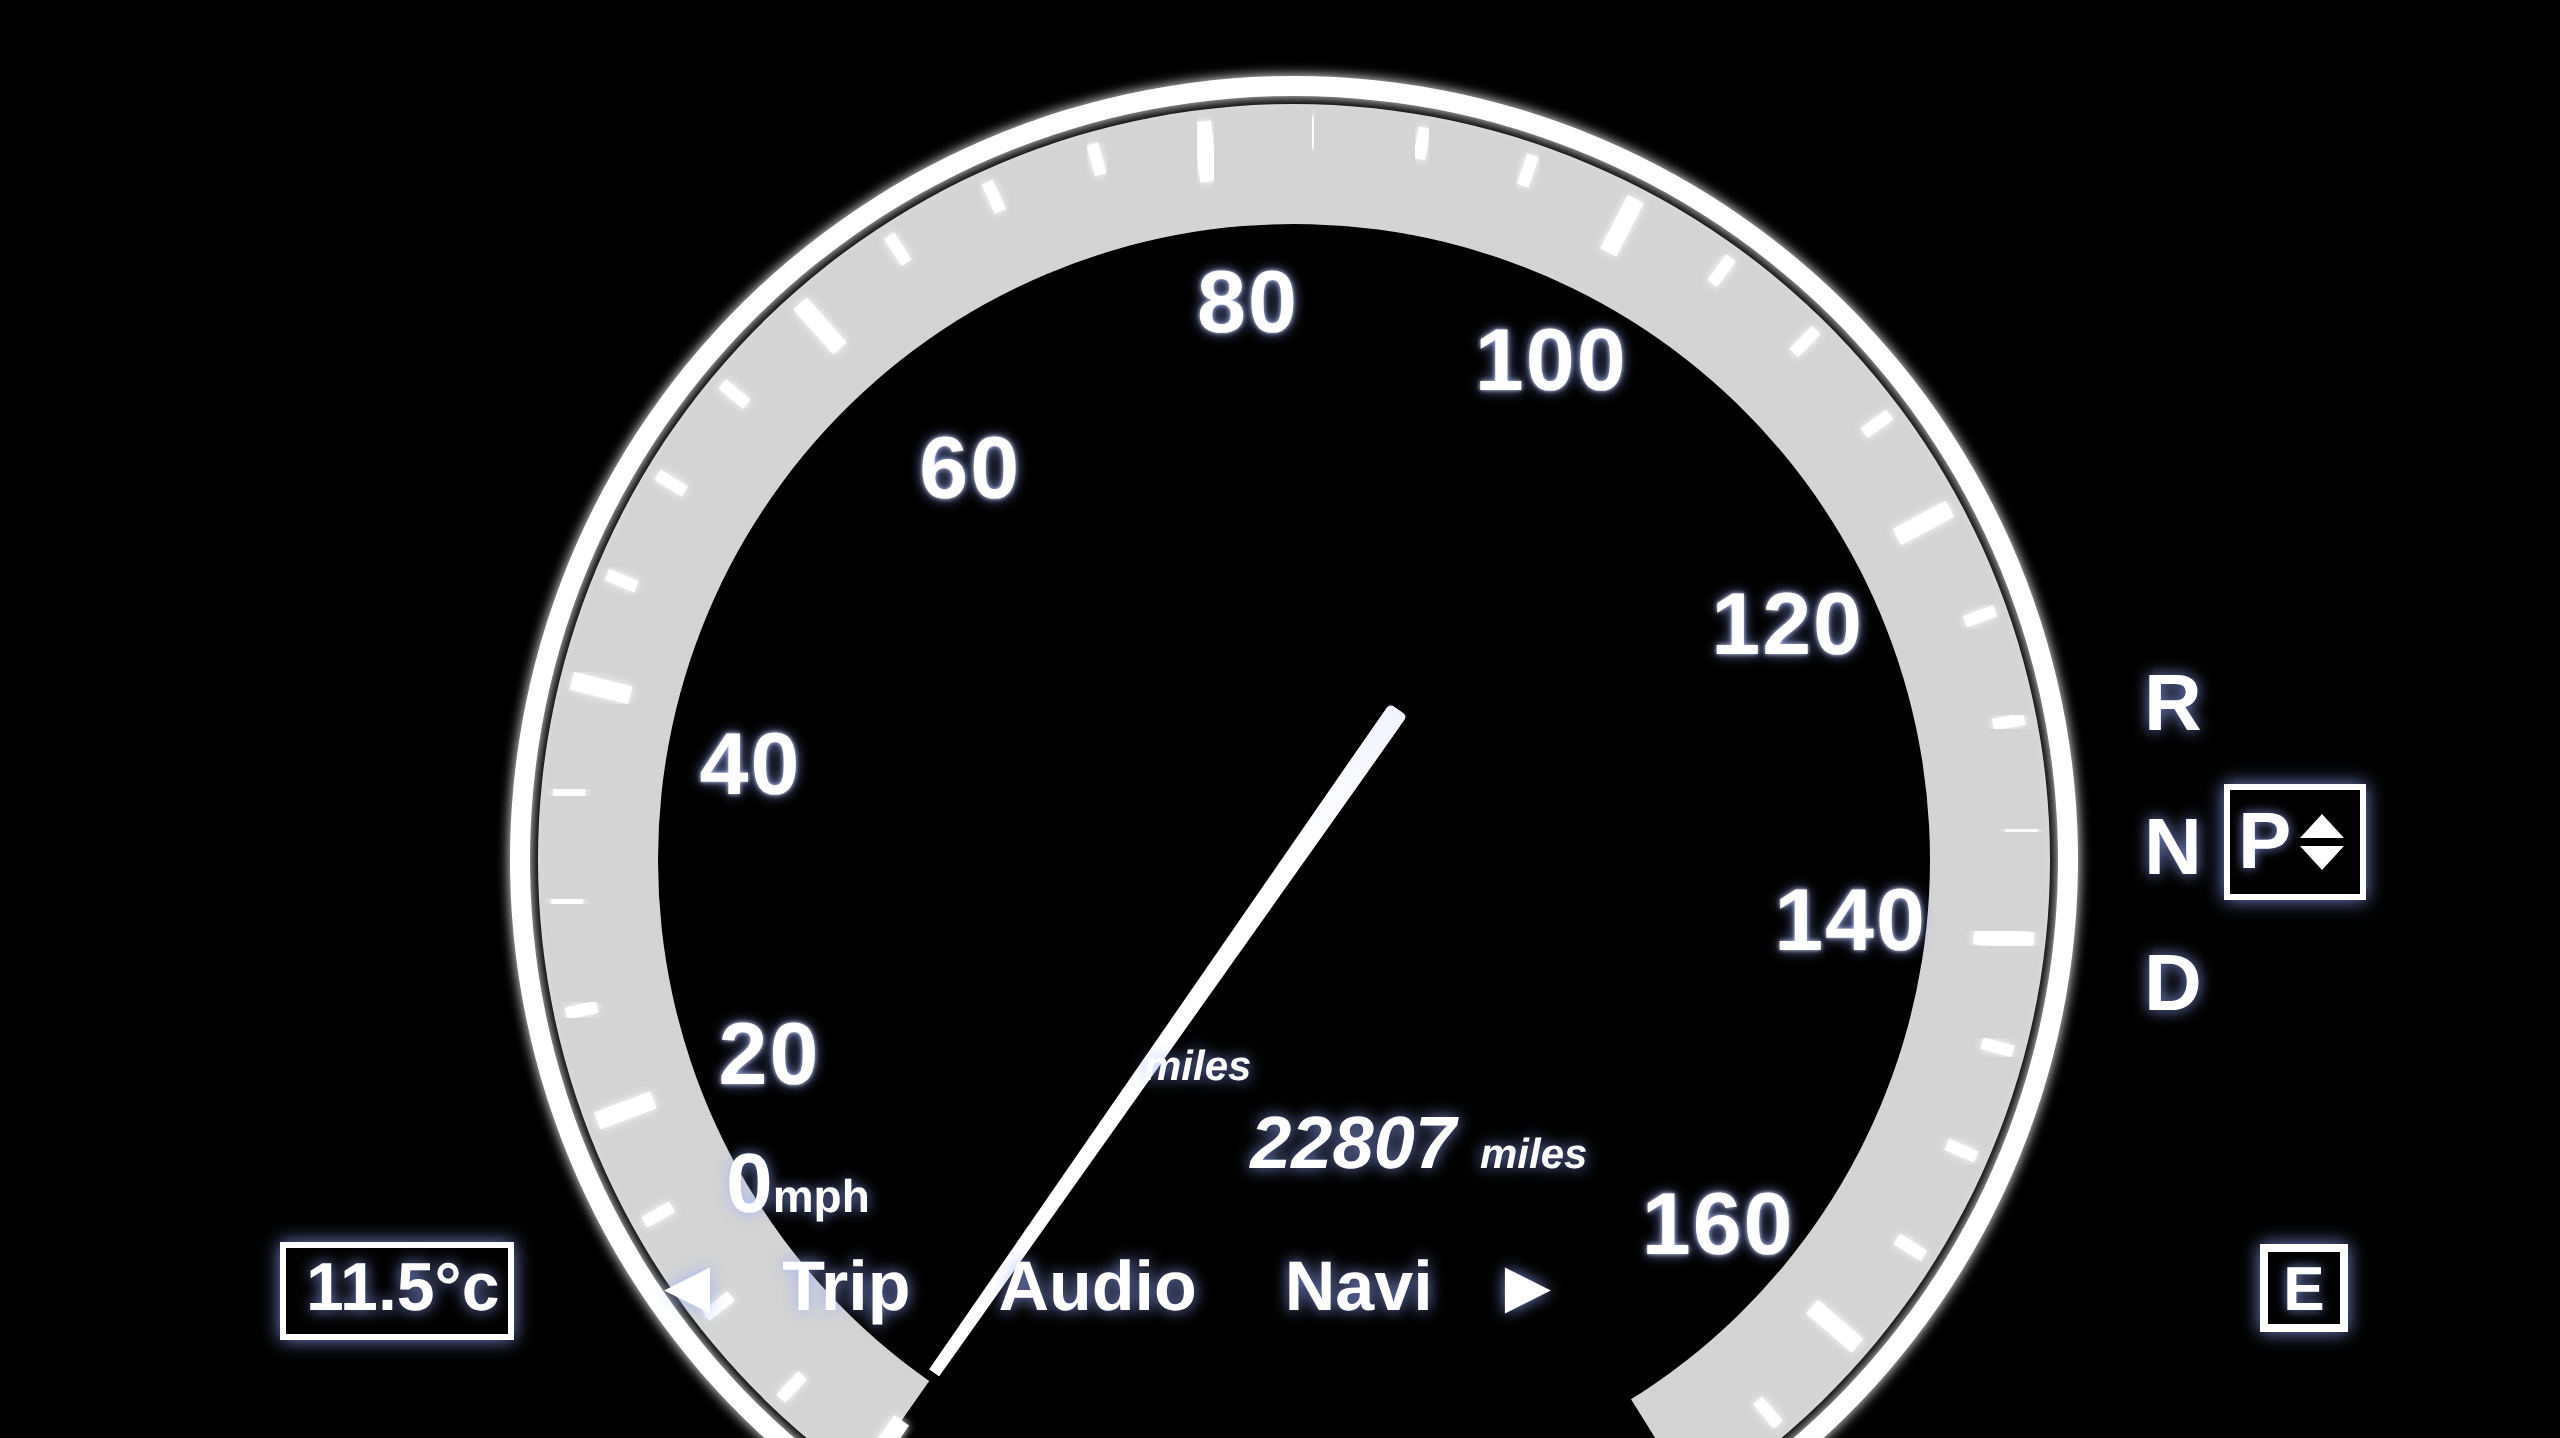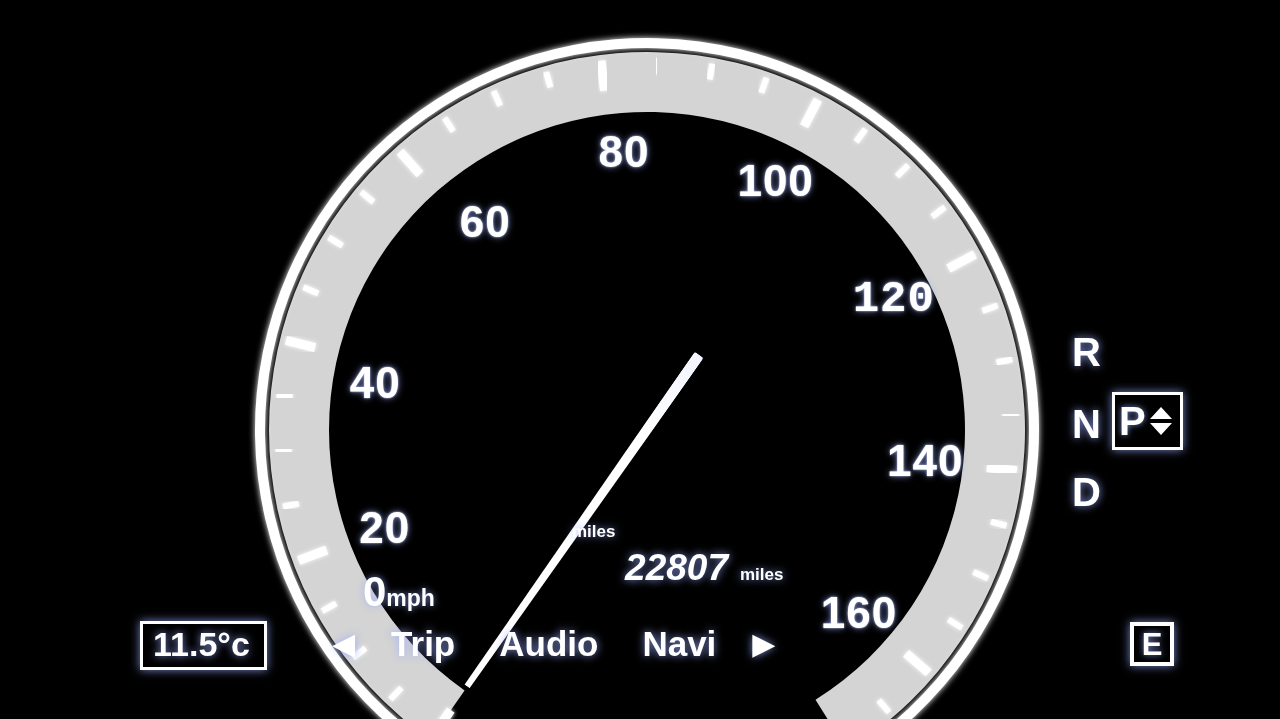--- a/index.html
+++ b/index.html
@@ -85,35 +85,36 @@
     white-space: nowrap;
   }
   .readout-value {
     font-style: italic;
     font-weight: 700;
     font-size: 37px;
     text-shadow: 0 0 8px rgba(150,170,255,0.8);
     text-align: right;
   }
   .readout-unit {
-    font-weight: 700;
-    font-size: 17px;
+    font-style: italic;
+    font-weight: 700;
+    font-size: 21px;
     margin-left: 12px;
     text-shadow: 0 0 8px rgba(150,170,255,0.8);
   }
   #trip-row .readout-value { width: 168px; }
   #odo-row  .readout-value { width: 190px; margin-left: -22px;}
 
   
   #temperature {
     position: absolute;
     left: 140px;
     top: 621px;
     border: 3px solid #ffffff;
-    padding: 1px 14px 3px 10px;
+    padding: 1px 4px 3px 10px;
     box-shadow: 0 0 9px rgba(150,170,255,0.8);
   }
   #temperature .temp-text {
     font-size: 34px;
     font-weight: 700;
     letter-spacing: 0px;
     text-shadow: 0 0 8px rgba(150,170,255,0.85);
     white-space: nowrap;
   }
 
@@ -279,24 +280,24 @@
         <line x1="961.9668874648811" y1="627.9390305136532" x2="948.4199245631658" y2="619.4255238248938" stroke="#ffffff" stroke-width="6" stroke-linecap="butt" filter="url(#softglow)"></line>
         <line x1="928.7518395535271" y1="672.8989520525017" x2="906.0299170088879" y2="653.3103268869774" stroke="#ffffff" stroke-width="9" stroke-linecap="butt" filter="url(#softglow)"></line>
         <line x1="889.1749914047357" y1="712.3743500003429" x2="878.7588627421665" y2="700.2292166669948" stroke="#ffffff" stroke-width="6" stroke-linecap="butt" filter="url(#softglow)"></line>
         <line x1="844.1299662947523" y1="745.4738917701904" x2="835.651258067021" y2="731.9051222316875" stroke="#ffffff" stroke-width="6" stroke-linecap="butt" filter="url(#softglow)"></line>
       </g>
   </svg>
 
   <div id="scale-numbers">
       <div class="scale-number" style="left: 384.782px; top: 528.193px;">20</div>
       <div class="scale-number" style="left: 375.248px; top: 355px; margin-top: 28px;">40</div>
-      <div class="scale-number" style="left: 461.144px; top: 222px; padding-left: 48px;">60</div>
+      <div class="scale-number" style="left: 461.144px; top: 235px; padding-left: 48px;">60</div>
       <div class="scale-number" style="left: 624px; top: 152.158px;">80</div>
       <div class="scale-number" style="left: 775.652px; top: 181.306px;">100</div>
-      <div class="scale-number" style="left: 893.819px; top: 299px; font-family: Liberation Mono, monospace;">120</div>
+      <div class="scale-number" style="left: 893.819px; top: 313px;">120</div>
       <div class="scale-number" style="left: 925.312px; top: 460.697px;">140</div>
       <div class="scale-number" style="left: 859.071px; top: 612.827px;">160</div>
     </div>
 
   <div id="needle" style="left: 467.471px; top: 680.895px; width: 405px; transform: rotate(-55deg);"></div>
 
 
   <div class="unit-block" id="mph-block" style="left:363px; top:568px;">
     <span class="big">0</span><span class="small">mph</span>
   </div>

